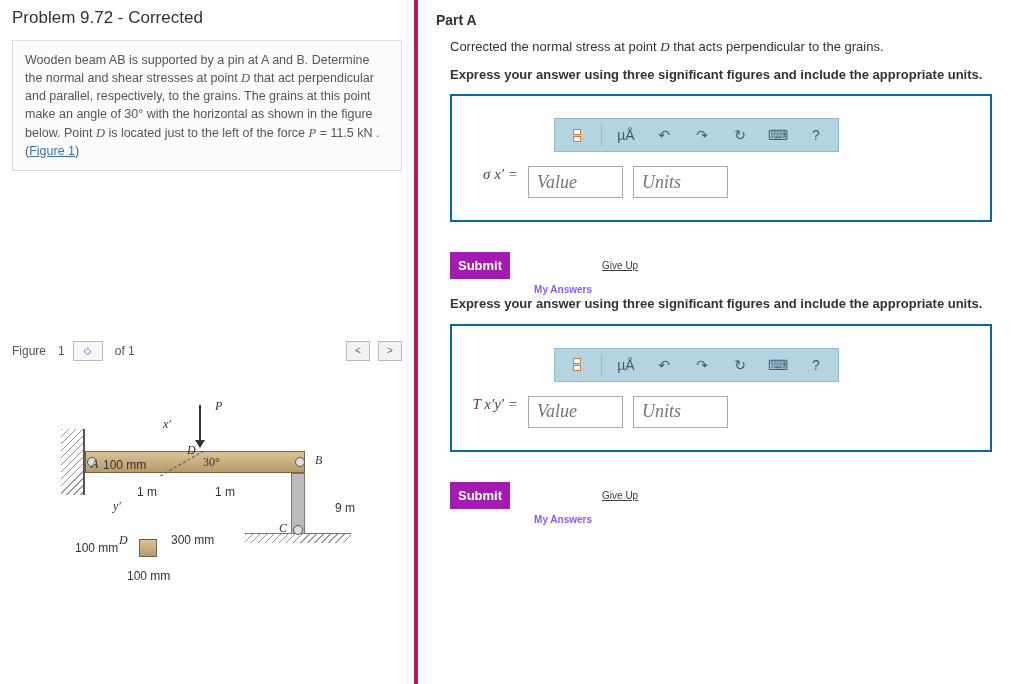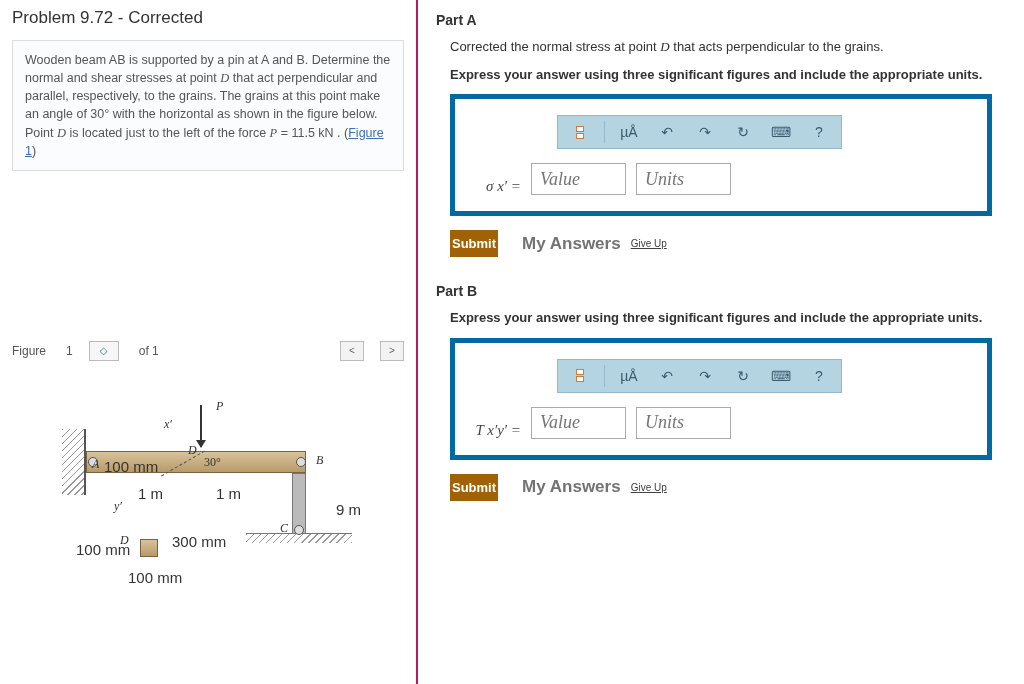--- a/index.html
+++ b/index.html
@@ -1,55 +1,55 @@
 <!DOCTYPE html>
 <html><head>
 <meta charset="utf-8">
 <style>
   * { box-sizing: border-box; margin: 0; padding: 0; }
   body { font-family: Arial, Helvetica, sans-serif; font-size: 13px; color: #333; background: #fff; width: 1024px; height: 684px; display: flex; }
-  .left-pane { width: 418px; border-right: 2px solid #be185d; padding: 8px 12px; }
+  .left-pane { width: 418px; border-right: 4px solid #be185d; padding: 8px 12px; }
   .right-pane { flex: 1; padding: 8px 18px; }
   .prob-title { font-size: 17px; font-weight: normal; color: #333; margin-bottom: 12px; }
   .prob-box { border: 1px solid #ddd; background: #fbfcfd; padding: 10px 12px; font-size: 12.5px; line-height: 1.45; color: #555; }
   .prob-box a { color: #3a6fb7; text-decoration: underline; }
   .italic { font-style: italic; font-family: 'Times New Roman', serif; }
-  .figure-bar { margin-top: 170px; display: flex; align-items: center; gap: 16px; }
+  .figure-bar { margin-top: 170px; display: flex; align-items: center; gap: 8px; }
   .figure-bar .lbl { font-size: 12px; color: #555; margin-right: 4px; }
   .spinner { width: 30px; height: 20px; border: 1px solid #bbb; background: #f7f7f7; display:flex; align-items:center; justify-content:center; font-size:10px; color:#3a6fb7; }
   .oflbl { font-size: 12px; color: #555; margin-left: 4px; }
   .navbtn { width: 24px; height: 20px; border: 1px solid #bbb; background: #f3f3f3; display:flex; align-items:center; justify-content:center; font-size:10px; color:#666; cursor:pointer; }
   .figure-area { margin-top: 14px; padding: 6px; }
   .figure-diagram { position: relative; width: 320px; height: 220px; margin: 0 auto; }
   
   .part-heading { font-size: 14px; font-weight: bold; color: #333; margin-top: 4px; margin-bottom: 10px; }
   .part-text { font-size: 13px; color: #333; margin-left: 14px; margin-bottom: 10px; line-height: 1.4; }
   .bold { font-weight: bold; }
-  .ans-box { border: 5px solid #0369a1; margin: 0 14px 10px 14px; padding: 16px 12px; }
+  .ans-box { border: 2px solid #0369a1; margin: 0 14px 10px 14px; padding: 22px 12px; }
   .toolbar { background: #b4d4e2; border: 1px solid #8fbad0; display: inline-flex; align-items: center; gap: 10px; padding: 4px 8px; margin-left: 90px; }
   .tb-btn { width: 28px; height: 24px; display:flex; align-items:center; justify-content:center; font-size: 14px; color: #3a5b6e; cursor:pointer; }
   .tb-sep { width:1px; height:22px; background:#8fbad0; }
   .fractions-icon { display:flex; flex-direction:column; gap:1px; }
   .fractions-icon span { width:8px; height:6px; background:#fff; border:1px solid #d07b3a; }
-  .input-row { display:flex; align-items:flex-end; gap:10px; margin-top: 14px; }
+  .input-row { display:flex; align-items:flex-start; gap:10px; margin-top: 14px; }
   .sigma-lbl { font-family: 'Times New Roman', serif; font-style: italic; font-size: 15px; color:#444; width: 54px; text-align:right; }
   .val-input { width: 95px; height: 32px; border: 1px solid #aaa; font-family: 'Times New Roman', serif; font-style: italic; font-size: 18px; color:#aaa; padding: 2px 8px; }
   .submit-row { display:flex; align-items:center; gap: 24px; margin-top: 14px; margin-left: 14px; }
-  .submit-btn { background:#a16207; color:#fff; border:none; padding: 6px 2px; font-size: 13px; font-weight:bold; cursor:pointer; }
-  .myans { font-size: 17px; color:#737373; font-weight:bold; }
+  .submit-btn { background:#a21caf; color:#fff; border:none; padding: 6px 8px; font-size: 13px; font-weight:bold; cursor:pointer; }
+  .myans { font-size: 10px; color:#8b5cf6; font-weight:bold;margin-top:48px; }
   .giveup { font-size: 10px; color:#404040; text-decoration: underline; cursor:pointer; }
   
   
   .beam { position:absolute; left:38px; top:70px; width:220px; height:22px; background:linear-gradient(#d8c39a,#b89a6a); border:1px solid #7a6342; }
   .wall { position:absolute; left:14px; top:48px; width:24px; height:66px; background:repeating-linear-gradient(135deg,#999,#999 1px,#fff 1px,#fff 5px); border-right:2px solid #555; }
   .leg { position:absolute; left:244px; top:92px; width:14px; height:62px; background:#bbb; border:1px solid #777; }
   .base { position:absolute; left:198px; top:152px; width:106px; height:10px; background:repeating-linear-gradient(135deg,#999,#999 1px,#fff 1px,#fff 5px); border-top:1px solid #777; }
   .pin { position:absolute; width:10px; height:10px; background:#ddd; border:1px solid #555; border-radius:50%; }
   .flabel { position:absolute; font-family:'Times New Roman',serif; font-style:italic; font-size:12px; color:#333; }
-  .dimline { position:absolute; font-size:15px; color:#333; }
+  .dimline { position:absolute; font-size:12px; color:#333; }
   .crossbox { position:absolute; left:92px; top:158px; width:18px; height:18px; background:linear-gradient(#d8c39a,#b89a6a); border:1px solid #7a6342; }
   .arrowP { position:absolute; left:152px; top:24px; width:2px; height:42px; background:#333; }
   .arrowP:after { content:''; position:absolute; bottom:-1px; left:-4px; border-left:5px solid transparent; border-right:5px solid transparent; border-top:8px solid #333; }
   .dashline { position:absolute; border-top:1px dashed #555; }
 </style>
 </head>
 <body>
 
 <div class="left-pane">
   <h2 class="prob-title">Problem 9.72 - Corrected</h2>
@@ -129,21 +129,20 @@
     </div>
   </div>
   <div class="submit-row">
     <button class="submit-btn">Submit</button>
     <div style="display:flex;gap:10px;align-items:center;">
       <span class="myans">My Answers</span>
       <span class="giveup">Give Up</span>
     </div>
   </div>
 
-  <div class="part-heading" style="margin-top:26px">Part B</div>
   <div class="part-text bold">Express your answer using three significant figures and include the appropriate units.</div>
   <div class="ans-box">
     <div class="toolbar">
       <div class="tb-btn">
           <div class="fractions-icon">
             <span></span>
             <span></span>
           </div>
         </div>
       <div class="tb-sep"></div>

